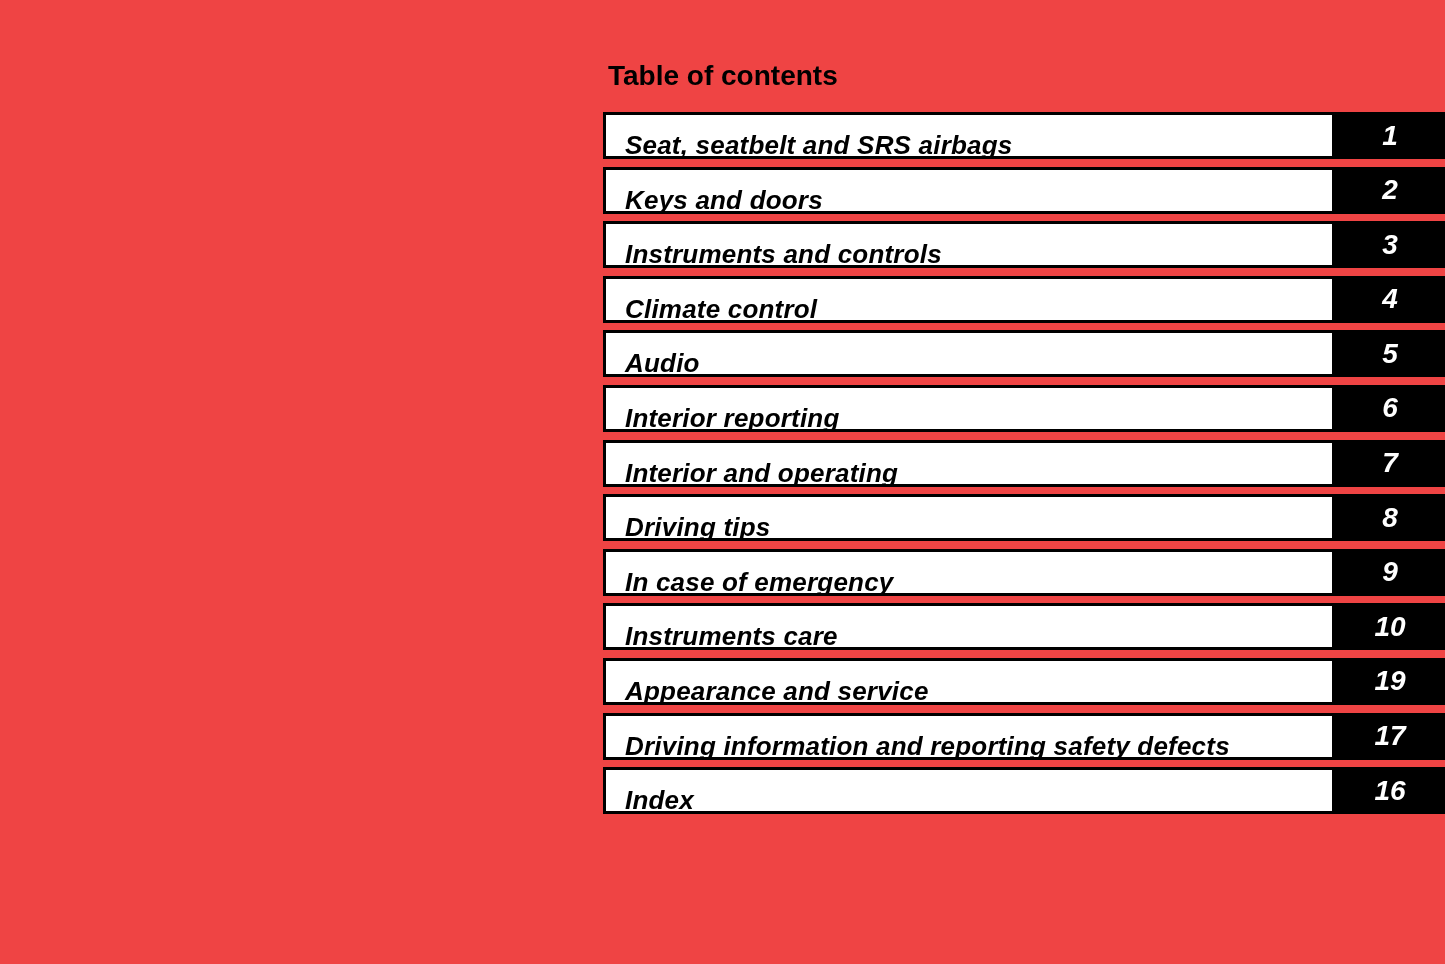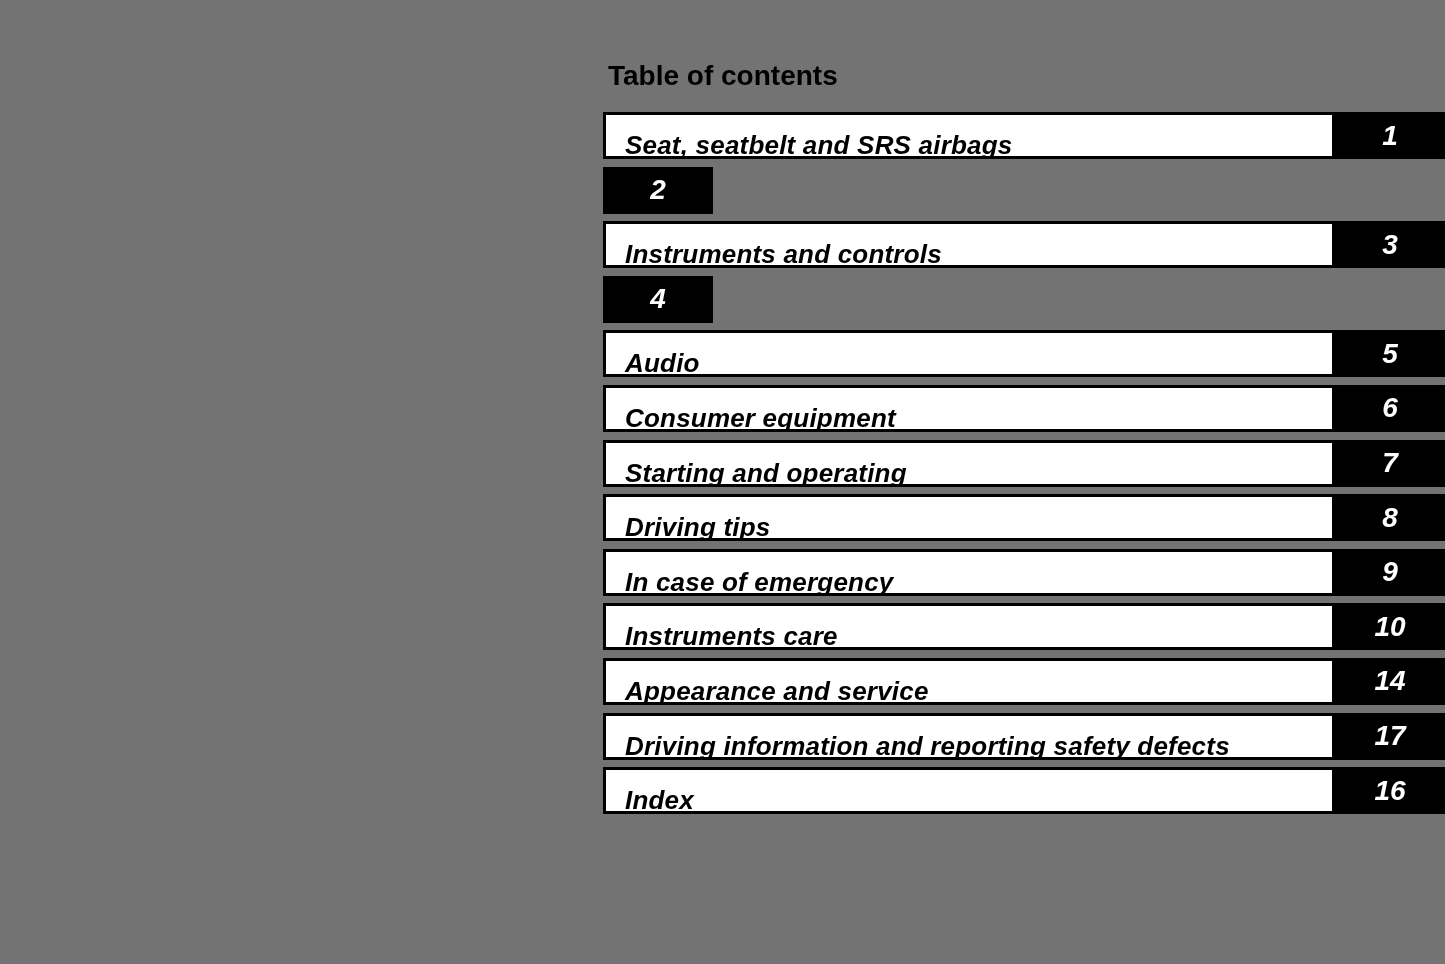--- a/index.html
+++ b/index.html
@@ -7,21 +7,21 @@
     width: 1445px;
     height: 964px;
     background: #ffffff;
     font-family: "Liberation Sans", sans-serif;
     overflow: hidden;
   }
   .page {
     position: relative;
     width: 1445px;
     height: 964px;
-    background: #737373;
+    background: #ef4444;
   }
   .page-title {
     position: absolute;
     left: 608px;
     top: 61px;
     font-size: 28px;
     font-weight: bold;
     color: #000000;
     line-height: 1.1;
     white-space: nowrap;
@@ -84,56 +84,62 @@
   <div class="toc-list">
       <div class="toc-row">
     <div class="toc-label-box">
       <span class="toc-label">Seat, seatbelt and SRS airbags</span>
     </div>
     <div class="toc-number-box">
       <span class="toc-number">1</span>
     </div>
   </div>
       <div class="toc-row">
+    <div class="toc-label-box">
+      <span class="toc-label">Keys and doors</span>
+    </div>
     <div class="toc-number-box">
       <span class="toc-number">2</span>
     </div>
   </div>
       <div class="toc-row">
     <div class="toc-label-box">
       <span class="toc-label">Instruments and controls</span>
     </div>
     <div class="toc-number-box">
       <span class="toc-number">3</span>
     </div>
   </div>
       <div class="toc-row">
+    <div class="toc-label-box">
+      <span class="toc-label">Climate control</span>
+    </div>
     <div class="toc-number-box">
       <span class="toc-number">4</span>
     </div>
   </div>
       <div class="toc-row">
     <div class="toc-label-box">
       <span class="toc-label">Audio</span>
     </div>
     <div class="toc-number-box">
       <span class="toc-number">5</span>
     </div>
   </div>
       <div class="toc-row">
     <div class="toc-label-box">
-      <span class="toc-label">Consumer equipment</span>
+      <span class="toc-label">Interior reporting</span>
     </div>
     <div class="toc-number-box">
       <span class="toc-number">6</span>
     </div>
   </div>
       <div class="toc-row">
     <div class="toc-label-box">
-      <span class="toc-label">Starting and operating</span>
+      <span class="toc-label">Interior and operating</span>
     </div>
     <div class="toc-number-box">
       <span class="toc-number">7</span>
     </div>
   </div>
       <div class="toc-row">
     <div class="toc-label-box">
       <span class="toc-label">Driving tips</span>
     </div>
     <div class="toc-number-box">
@@ -154,21 +160,21 @@
     </div>
     <div class="toc-number-box">
       <span class="toc-number">10</span>
     </div>
   </div>
       <div class="toc-row">
     <div class="toc-label-box">
       <span class="toc-label">Appearance and service</span>
     </div>
     <div class="toc-number-box">
-      <span class="toc-number">14</span>
+      <span class="toc-number">19</span>
     </div>
   </div>
       <div class="toc-row">
     <div class="toc-label-box">
       <span class="toc-label">Driving information and reporting safety defects</span>
     </div>
     <div class="toc-number-box">
       <span class="toc-number">17</span>
     </div>
   </div>

